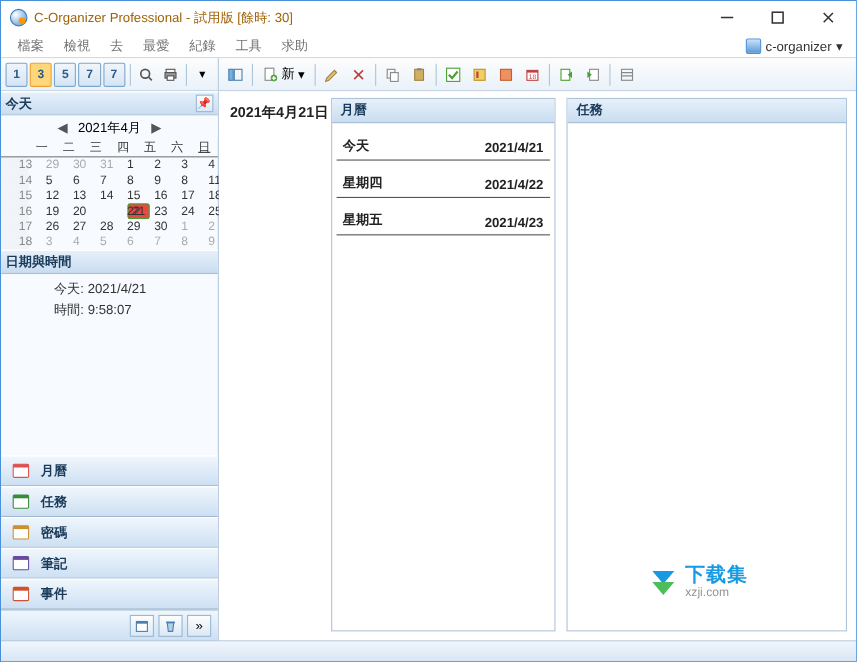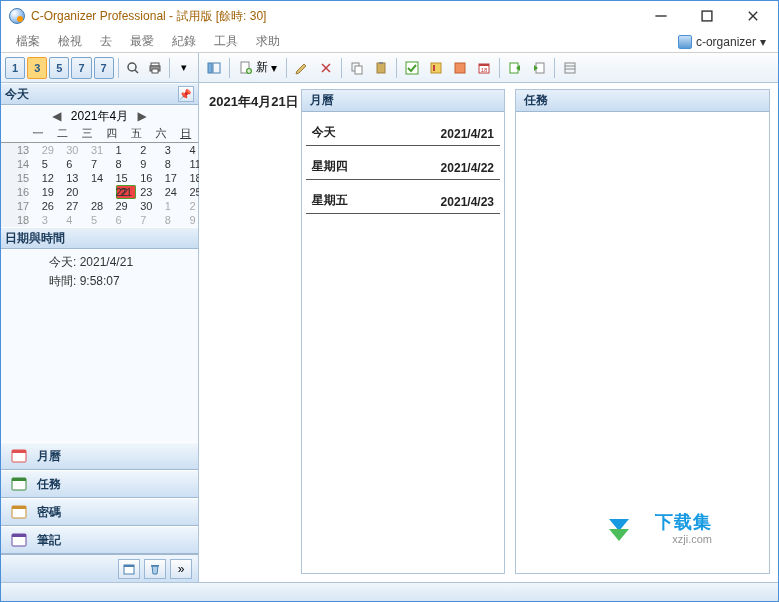--- a/index.html
+++ b/index.html
@@ -47,21 +47,21 @@
 .sbfoot .fbtn { width: 22px; height: 20px; background: linear-gradient(#fdfdfd,#dbe8f5); border: 1px solid #9ab8d6; display: flex; align-items: center; justify-content: center; }
 .main { flex: 1; display: flex; flex-direction: row; padding: 6px 8px 8px 8px; background: #fff; }
 .datehdr { font-weight: bold; font-size: 13px; padding: 4px 2px 8px 2px; color: #222; }
 .panels { flex: 1; display: flex; gap: 10px; min-height: 0; }
 .panel { border: 1px solid #b0c4d9; display: flex; flex-direction: column; }
 .panel.left { flex: 1; }
 .panel.right { width: 255px; }
 .phead { height: 22px; background: linear-gradient(#e6f0fa,#c9ddf1); border-bottom: 1px solid #a0b8d0; display: flex; align-items: center; padding: 0 8px; font-weight: bold; color: #1a3a5a; }
 .plist { padding: 6px 4px; }
 .prow { display: flex; justify-content: space-between; align-items: flex-end; padding: 6px 6px 4px 6px; border-bottom: 1px solid #555; font-weight: bold; color: #222; margin-bottom: 6px; }
-.watermark { position: absolute; left: 406px; top: 430px; display: flex; align-items: center; gap: 22px; opacity: 0.9; pointer-events: none; text-align: right; }
+.watermark { position: absolute; left: 390px; top: 430px; display: flex; align-items: center; gap: 6px; opacity: 0.9; pointer-events: none; }
 .watermark .wicon { width: 28px; height: 28px; }
 .watermark .wtxt { line-height: 1.1; }
 .watermark .l1 { color: #0090e0; font-size: 18px; font-weight: bold; letter-spacing: 1px; }
 .watermark .l2 { color: #888; font-size: 11px; }
 .statusbar { height: 19px; background: linear-gradient(#f0f6fc,#d8e6f4); border-top: 1px solid #b0c4d9; }
 </style>
 </head>
 <body>
 
 <div class="window">
@@ -332,20 +332,27 @@
               <rect x="1" y="2" width="14" height="3" fill="#cc9030"></rect>
             </svg>
     <span>密碼</span>
           </div>
           <div class="navitem">
     <svg class="nicon" viewBox="0 0 16 16">
               <rect x="1" y="2" width="14" height="12" rx="1" fill="#fff" stroke="#6a4aa0"></rect>
               <rect x="1" y="2" width="14" height="3" fill="#6a4aa0"></rect>
             </svg>
     <span>筆記</span>
+          </div>
+          <div class="navitem">
+    <svg class="nicon" viewBox="0 0 16 16">
+              <rect x="1" y="2" width="14" height="12" rx="1" fill="#fff" stroke="#d05030"></rect>
+              <rect x="1" y="2" width="14" height="3" fill="#d05030"></rect>
+            </svg>
+    <span>事件</span>
           </div>
         </div>
       <div class="sbfoot">
         <div class="fbtn">
             <svg class="gicon" viewBox="0 0 14 14">
               <rect x="2" y="3" width="10" height="9" fill="#fff" stroke="#4a80b0"></rect>
               <rect x="2" y="3" width="10" height="2" fill="#4a80b0"></rect>
             </svg>
           </div>
         <div class="fbtn">

